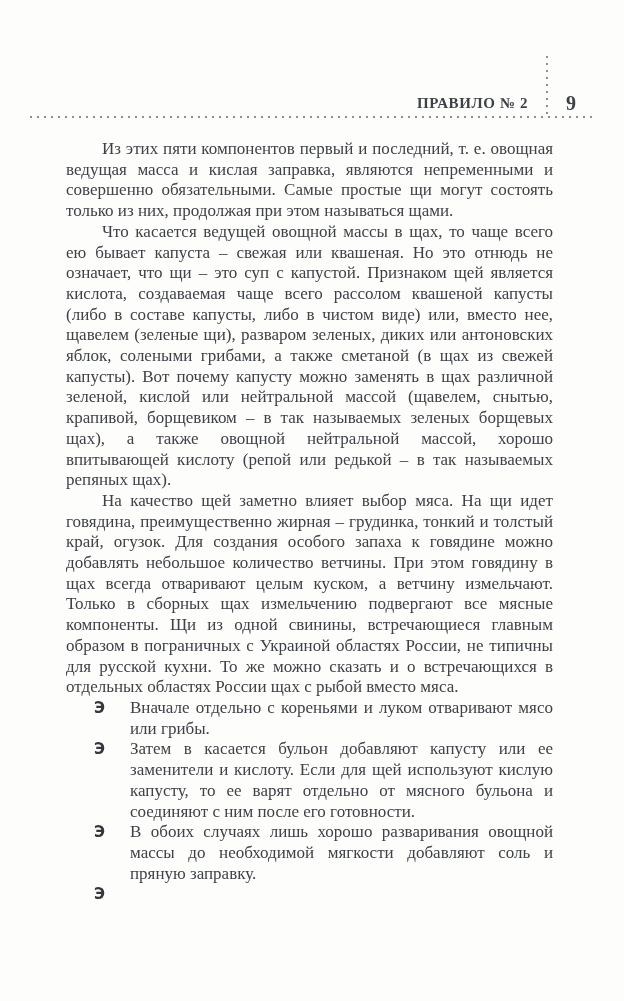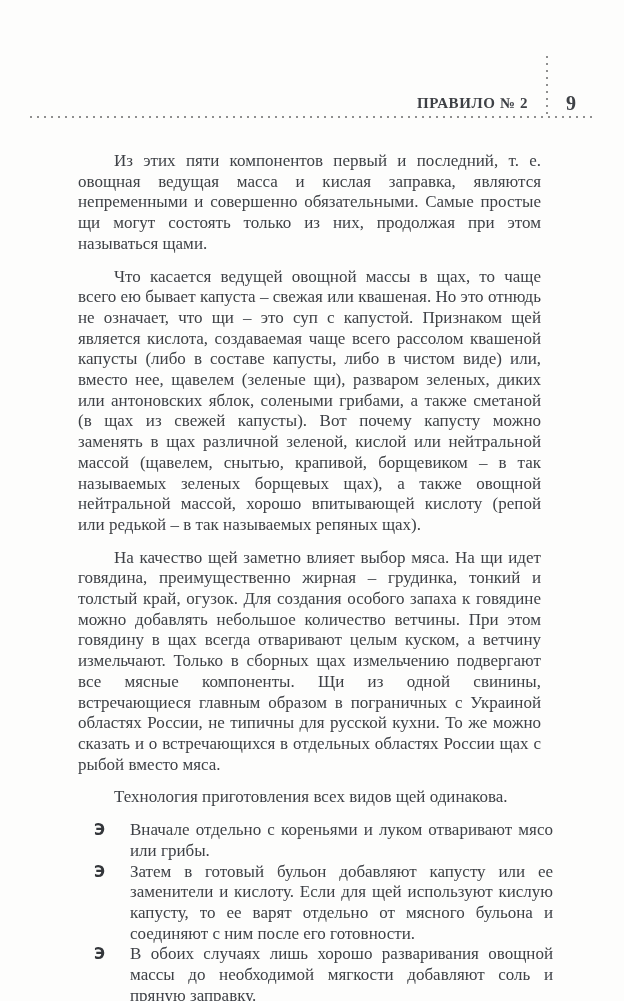--- a/index.html
+++ b/index.html
@@ -67,21 +67,21 @@
   .content {
     position: absolute;
     top: 139px;
     left: 66px;
     width: 487px;
     font-size: 17px;
     line-height: 20.7px;
     text-align: justify;
   }
   .content p {
-    margin: 12px;
+    margin: 0;
     padding: 0;
     text-indent: 36px;
   }
   .bullet-list {
     margin: 0;
     padding: 0;
     list-style: none;
   }
   .bullet-item {
     position: relative;
@@ -110,30 +110,29 @@
     <div class="v-dotted"></div>
     <div class="page-number">9</div>
   </div>
 
   <div class="h-dotted"></div>
 
   <div class="content">
     <p>Из этих пяти компонентов первый и последний, т. е. овощная ведущая масса и кислая заправка, являются непременными и совершенно обязательными. Самые простые щи могут состоять только из них, продолжая при этом называться щами.</p>
     <p>Что касается ведущей овощной массы в щах, то чаще всего ею бывает капуста – свежая или квашеная. Но это отнюдь не означает, что щи – это суп с капустой. Признаком щей является кислота, создаваемая чаще всего рассолом квашеной капусты (либо в составе капусты, либо в чистом виде) или, вместо нее, щавелем (зеленые щи), разваром зеленых, диких или антоновских яблок, солеными грибами, а также сметаной (в щах из свежей капусты). Вот почему капусту можно заменять в щах различной зеленой, кислой или нейтральной массой (щавелем, снытью, крапивой, борщевиком – в так называемых зеленых борщевых щах), а также овощной нейтральной массой, хорошо впитывающей кислоту (репой или редькой – в так называемых репяных щах).</p>
     <p>На качество щей заметно влияет выбор мяса. На щи идет говядина, преимущественно жирная – грудинка, тонкий и толстый край, огузок. Для создания особого запаха к говядине можно добавлять небольшое количество ветчины. При этом говядину в щах всегда отваривают целым куском, а ветчину измельчают. Только в сборных щах измельчению подвергают все мясные компоненты. Щи из одной свинины, встречающиеся главным образом в пограничных с Украиной областях России, не типичны для русской кухни. То же можно сказать и о встречающихся в отдельных областях России щах с рыбой вместо мяса.</p>
-    <p>Технология приготовления всех видов щей одинакова.</p>
 
     <ul class="bullet-list">
       <li class="bullet-item">
         <span class="bullet-glyph">Э</span>
         <span>Вначале отдельно с кореньями и луком отваривают мясо или грибы.</span>
       </li>
       <li class="bullet-item">
         <span class="bullet-glyph">Э</span>
-        <span>Затем в готовый бульон добавляют капусту или ее заменители и кислоту. Если для щей используют кислую капусту, то ее варят отдельно от мясного бульона и соединяют с ним после его готовности.</span>
+        <span>Затем в касается бульон добавляют капусту или ее заменители и кислоту. Если для щей используют кислую капусту, то ее варят отдельно от мясного бульона и соединяют с ним после его готовности.</span>
       </li>
       <li class="bullet-item">
         <span class="bullet-glyph">Э</span>
         <span>В обоих случаях лишь хорошо разваривания овощной массы до необходимой мягкости добавляют соль и пряную заправку.</span>
       </li>
       <li class="bullet-item">
         <span class="bullet-glyph">Э</span>
       </li>
     </ul>
   </div>

